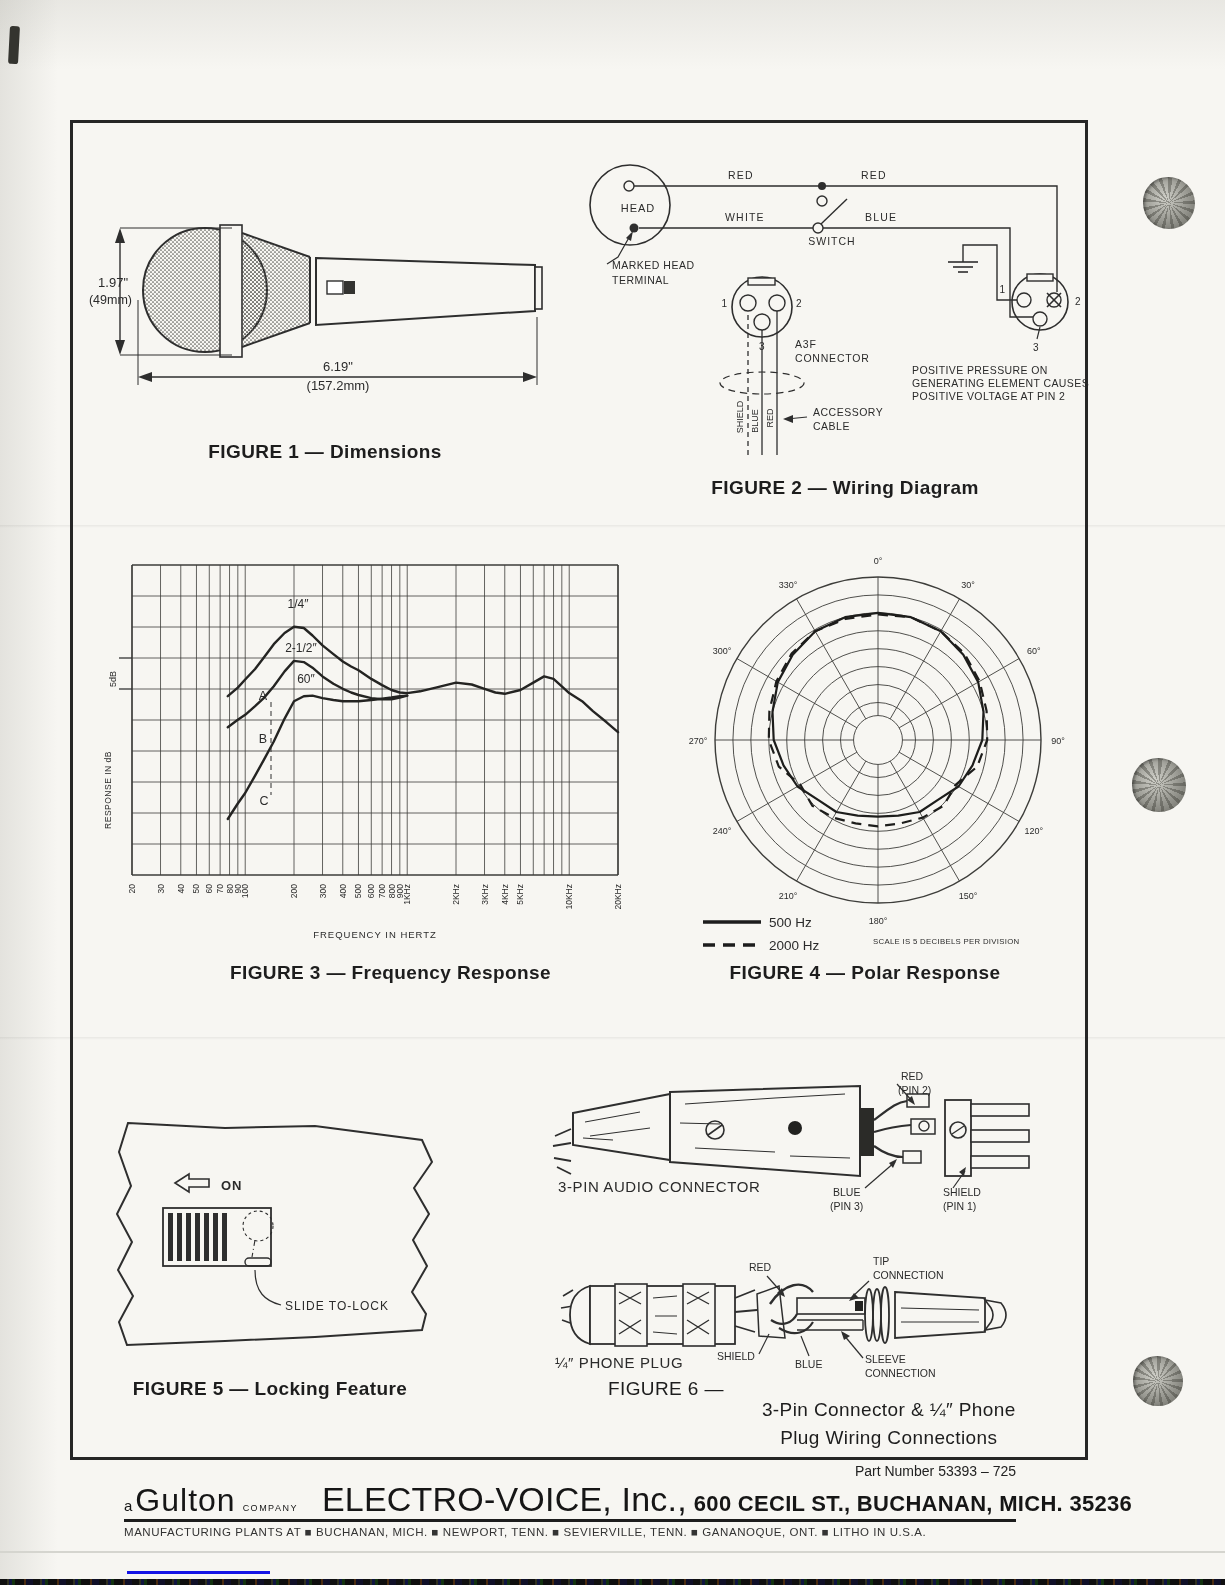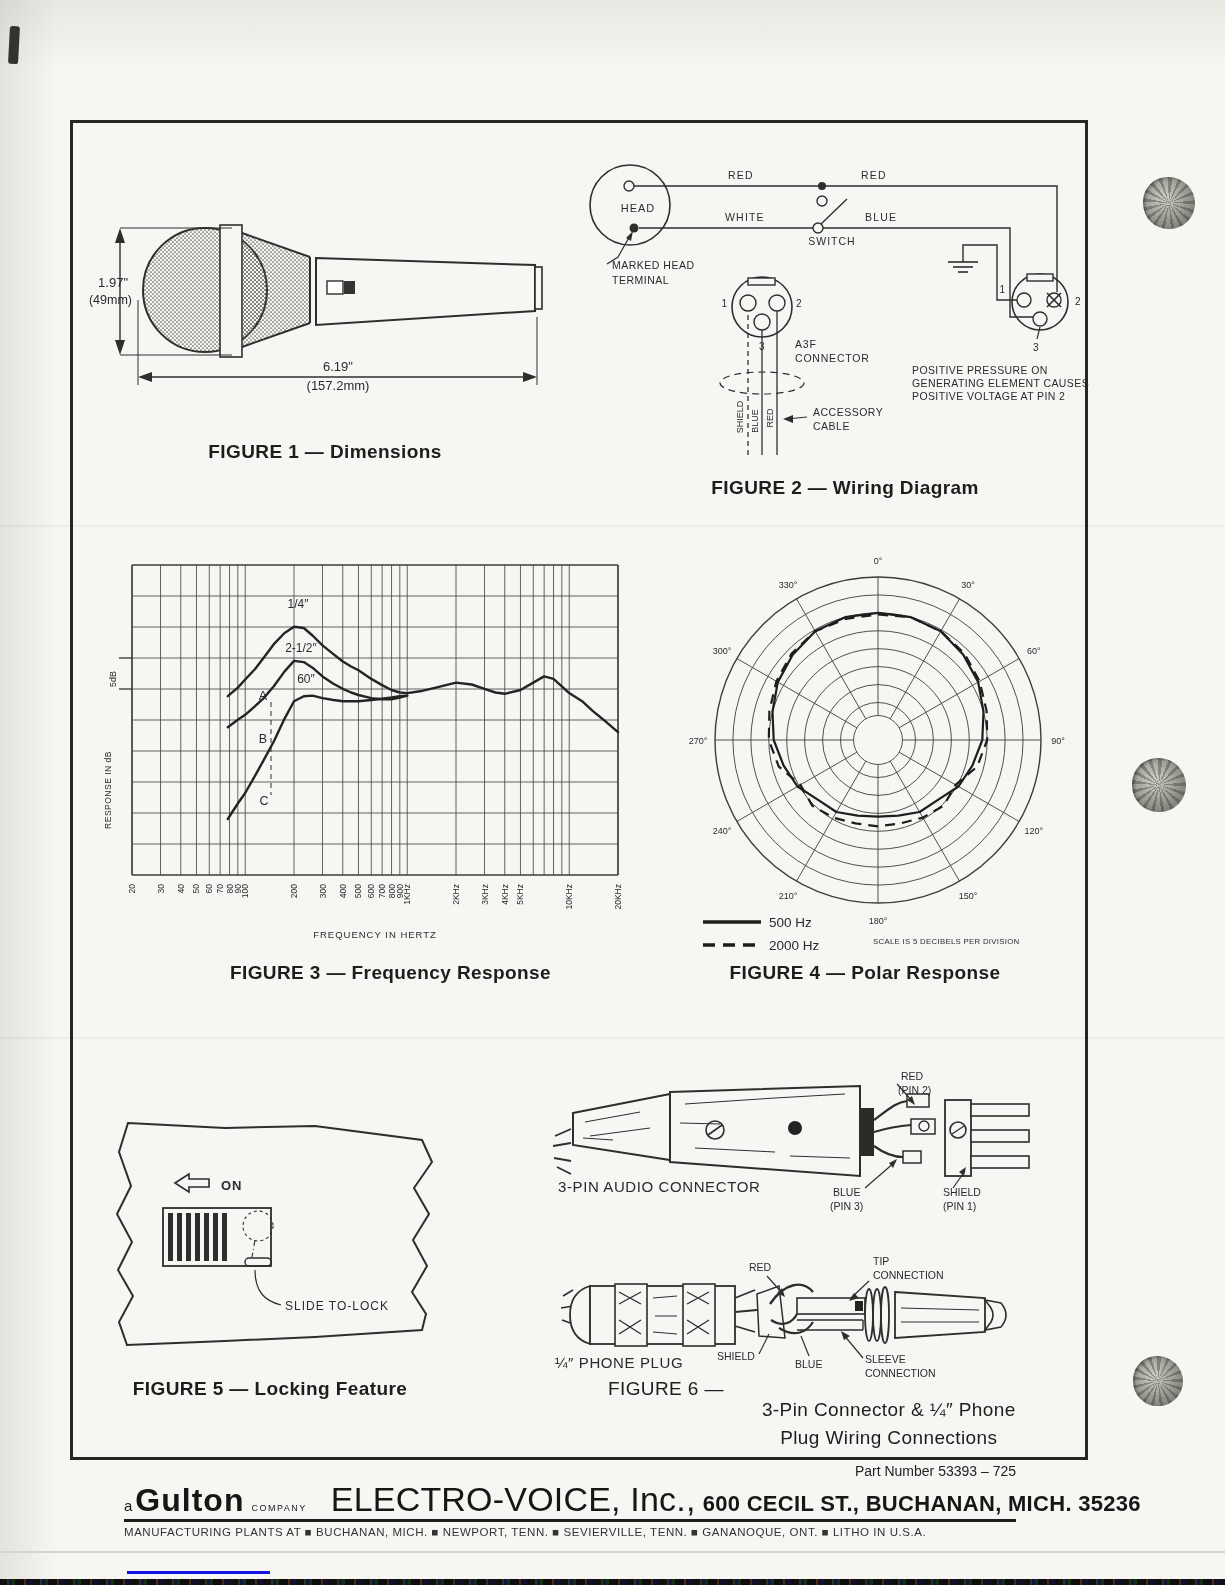--- a/index.html
+++ b/index.html
@@ -28,21 +28,21 @@
   .figcap{font-size:19px;letter-spacing:.4px;color:#1d1d1d;text-align:center;white-space:nowrap;font-weight:bold;}
   .fig6cap{display:flex;gap:38px;font-size:19px;letter-spacing:.4px;color:#1d1d1d;text-align:center;}
   .fig6cap .lines{line-height:28px;margin-top:18px;}
   svg{display:block;}
   svg text{font-family:"Liberation Sans","DejaVu Sans",sans-serif;fill:#2b2b2b;}
   .ink{stroke:#2e2e2e;fill:none;}
   
   .part-number{left:790px;top:1463px;width:226px;font-size:14px;text-align:right;color:#222;}
   .brand-row{left:124px;top:1480px;width:892px;display:flex;align-items:baseline;white-space:nowrap;color:#161616;}
   .brand-a{font-size:15px;}
-  .brand-name{font-size:32px;letter-spacing:1px;margin-left:3px;font-weight:700;}
+  .brand-name{font-size:32px;letter-spacing:1px;margin-left:3px;font-weight:400;}
   .brand-suffix{font-size:9px;letter-spacing:1.5px;margin:0 10px 0 7px;}
   .company-name{font-size:34px;font-weight:normal;letter-spacing:.2px;margin-left:14px;}
   .company-address{font-size:22px;font-weight:bold;letter-spacing:.3px;margin-left:7px;}
   .brand-rule{left:124px;top:1519px;width:892px;height:3px;background:#1d1d1d;}
   .plants-line{left:124px;top:1526px;width:900px;font-size:11.5px;letter-spacing:.55px;color:#333;white-space:nowrap;}
   .gray-rule{left:0;top:1551px;width:100%;height:2px;background:#d5d5cf;}
   .blue-line{left:127px;top:1571px;width:143px;height:3px;background:#1413e6;}
   .noise-strip{left:0;bottom:0;width:100%;height:6px;
     background:repeating-linear-gradient(90deg,#101010 0 7px,#31311f 7px 9px,#101540 9px 12px,#12320f 12px 15px,#0e0e0e 15px 24px,#4a2c10 24px 26px,#101028 26px 33px);}
 </style>

